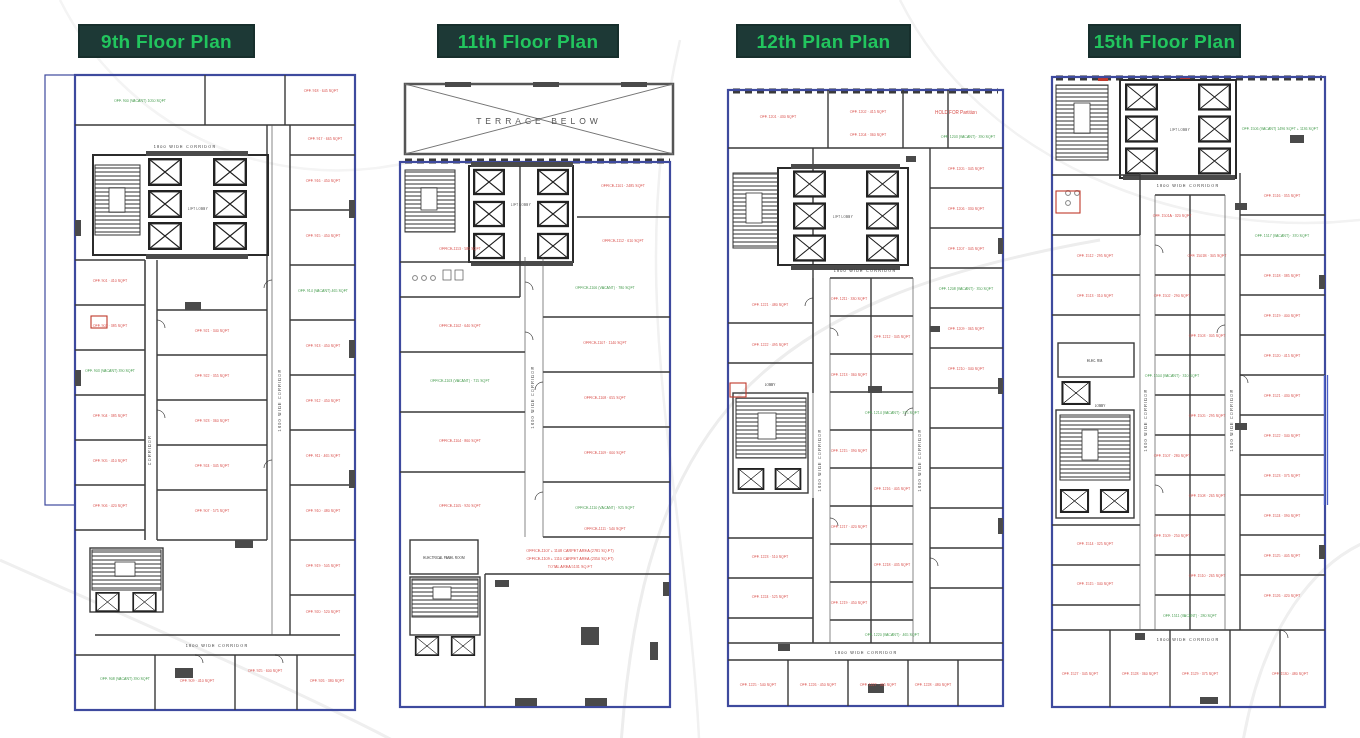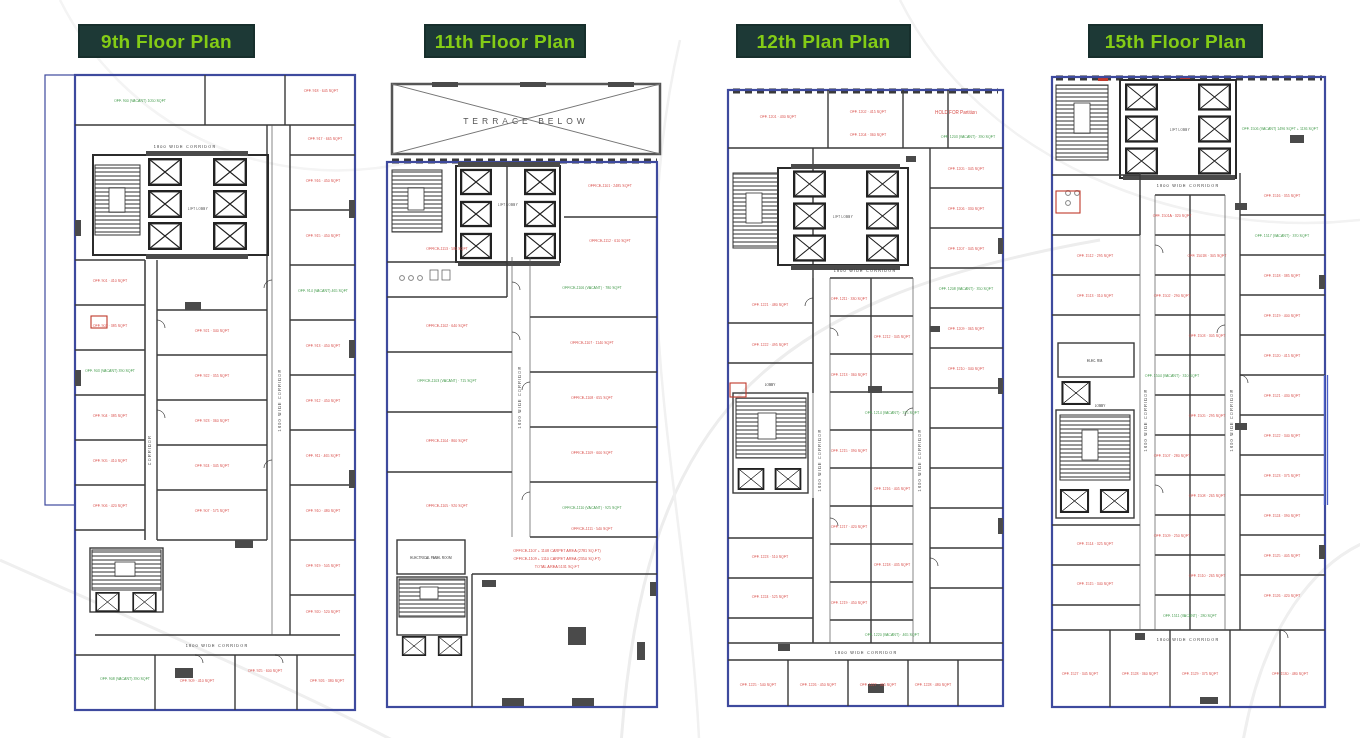--- a/index.html
+++ b/index.html
@@ -4,21 +4,21 @@
 <style>
   html,body{margin:0;padding:0;}
   body{
     width:1360px;height:738px;position:relative;overflow:hidden;
     background:#ffffff;font-family:"Liberation Sans",sans-serif;
   }
   #bg{position:absolute;left:0;top:0;z-index:0;}
   .panel{position:absolute;z-index:1;}
   .badge{
     position:absolute;z-index:2;height:34px;line-height:32px;text-align:center;
-    background:var(--badge-bg,#1d3936);color:#84cc16;font-weight:bold;font-size:19px;
+    background:var(--badge-bg,#1d3936);color:#22c55e;font-weight:bold;font-size:19px;
     letter-spacing:.3px;border-radius:0;border:2px solid #11272384;box-sizing:border-box;
   }
   svg{display:block;}
   svg text{font-family:"Liberation Sans",sans-serif;}
   .ow{stroke:var(--boundary-blue,#3e4a9e);stroke-width:2.2;fill:none;}
   .ow1{stroke:var(--boundary-blue,#3e4a9e);stroke-width:1.2;fill:none;}
   .iw{stroke:var(--wall-dark,#3a3a3a);stroke-width:1.4;fill:none;}
   .cw{stroke:#2b2b2b;stroke-width:2;fill:none;}
   .tw{stroke:#555;stroke-width:.7;fill:none;}
   .dk{fill:#4a4a4a;stroke:none;}
@@ -44,23 +44,23 @@
 <svg id="bg" width="1360" height="738">
   <path d="M620 760 C 640 420, 760 300, 1100 240" stroke="#ededed" stroke-width="3" fill="none"></path>
   <path d="M700 760 C 690 500, 620 300, 680 40" stroke="#f1f1f1" stroke-width="2.5" fill="none"></path>
   <path d="M0 560 C 180 640, 320 700, 430 760" stroke="#efefef" stroke-width="3" fill="none"></path>
   <path d="M900 0 C 980 160, 1180 240, 1360 220" stroke="#f2f2f2" stroke-width="2.5" fill="none"></path>
   <path d="M1240 760 C 1260 620, 1320 560, 1370 540" stroke="#efefef" stroke-width="3" fill="none"></path>
   <path d="M60 0 C 120 120, 260 200, 420 160" stroke="#f4f4f4" stroke-width="2.5" fill="none"></path>
 </svg>
 
 <div class="badge" style="left:78px;top:24px;width:177px;">9th Floor Plan</div>
-<div class="badge" style="left:424px;top:24px;width:162px;">11th Floor Plan</div>
+<div class="badge" style="left:437px;top:24px;width:182px;">11th Floor Plan</div>
 <div class="badge" style="left:736px;top:24px;width:175px;">12th Plan Plan</div>
-<div class="badge" style="left:1088px;top:24px;width:175px;">15th Floor Plan</div>
+<div class="badge" style="left:1088px;top:24px;width:153px;">15th Floor Plan</div>
 
 <div class="panel" style="left:35px;top:70px;">
 <svg width="325" height="645" viewBox="0 0 325 645">
   <defs>
     <symbol id="lift" viewBox="0 0 34 28">
       <rect x="1.2" y="1.2" width="31.6" height="25.6" fill="#fff" stroke="#222" stroke-width="2.4"></rect>
       <path d="M1 1 33 27 M33 1 1 27" stroke="#222" stroke-width="1.1" fill="none"></path>
     </symbol>
     <pattern id="stairsH" width="6" height="4" patternUnits="userSpaceOnUse">
       <path d="M0 2H6" stroke="#2e2e2e" stroke-width="1"></path>
@@ -156,21 +156,21 @@
     <text x="177" y="397" class="rl">OFF. 924 · 345 SQFT</text>
     <text x="177" y="442" class="rl">OFF. 907 · 575 SQFT</text>
     <text x="90" y="610" class="gl">OFF. 908 (VACANT) 390 SQFT</text>
     <text x="162" y="612" class="rl">OFF. 909 · 410 SQFT</text>
     <text x="230" y="602" class="rl">OFF. 925 · 600 SQFT</text>
     <text x="292" y="612" class="rl">OFF. 926 · 380 SQFT</text>
   </g>
 </svg>
 </div>
 
-<div class="panel" style="left:372px;top:82px;text-align:right;">
+<div class="panel" style="left:385px;top:82px;text-align:right;">
 <svg width="295" height="630" viewBox="0 0 295 630">
   <g>
     <rect x="20" y="2" width="268" height="70" fill="#fff" stroke="#555" stroke-width="2.5"></rect>
     <path d="M20 2 288 72 M288 2 20 72" stroke="#777" stroke-width="1" fill="none"></path>
     <rect x="60" y="0" width="26" height="5" class="dk"></rect>
         <rect x="148" y="0" width="26" height="5" class="dk"></rect>
         <rect x="236" y="0" width="26" height="5" class="dk"></rect>
     <text x="154" y="42" class="tl">TERRACE BELOW</text>
   </g>
 

